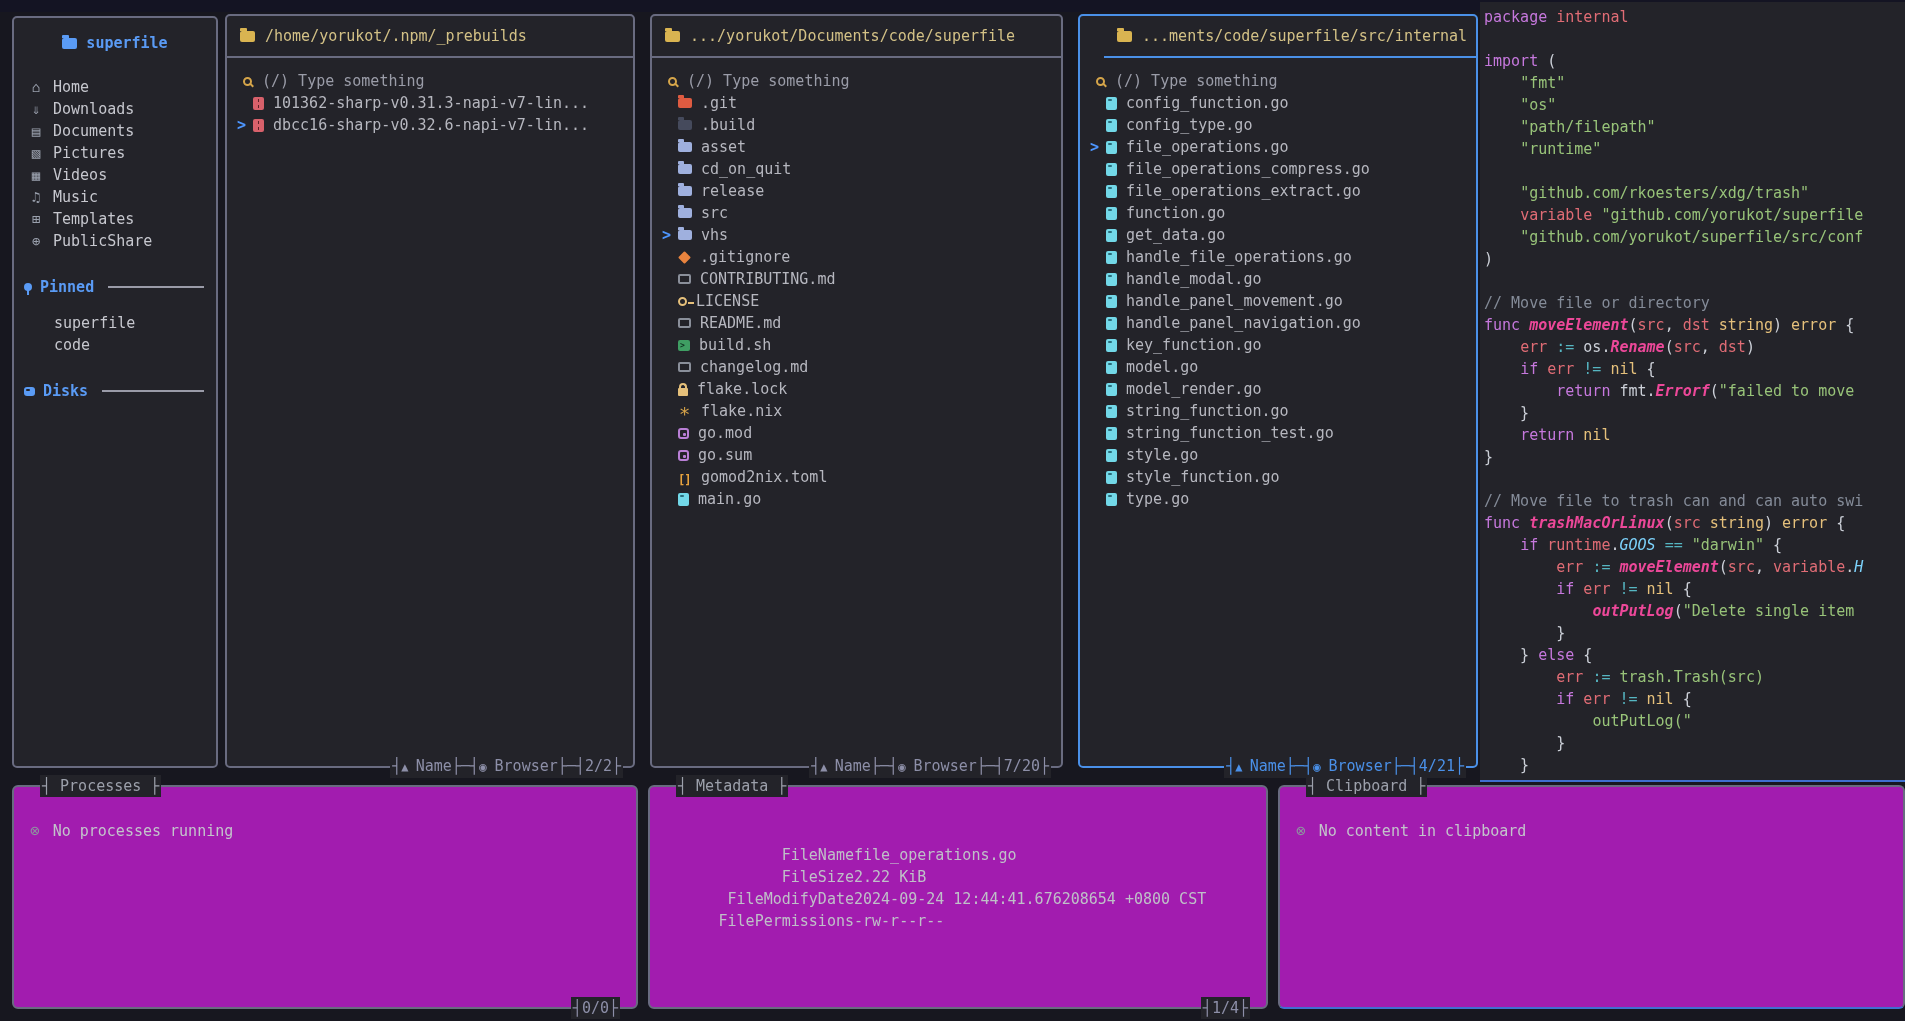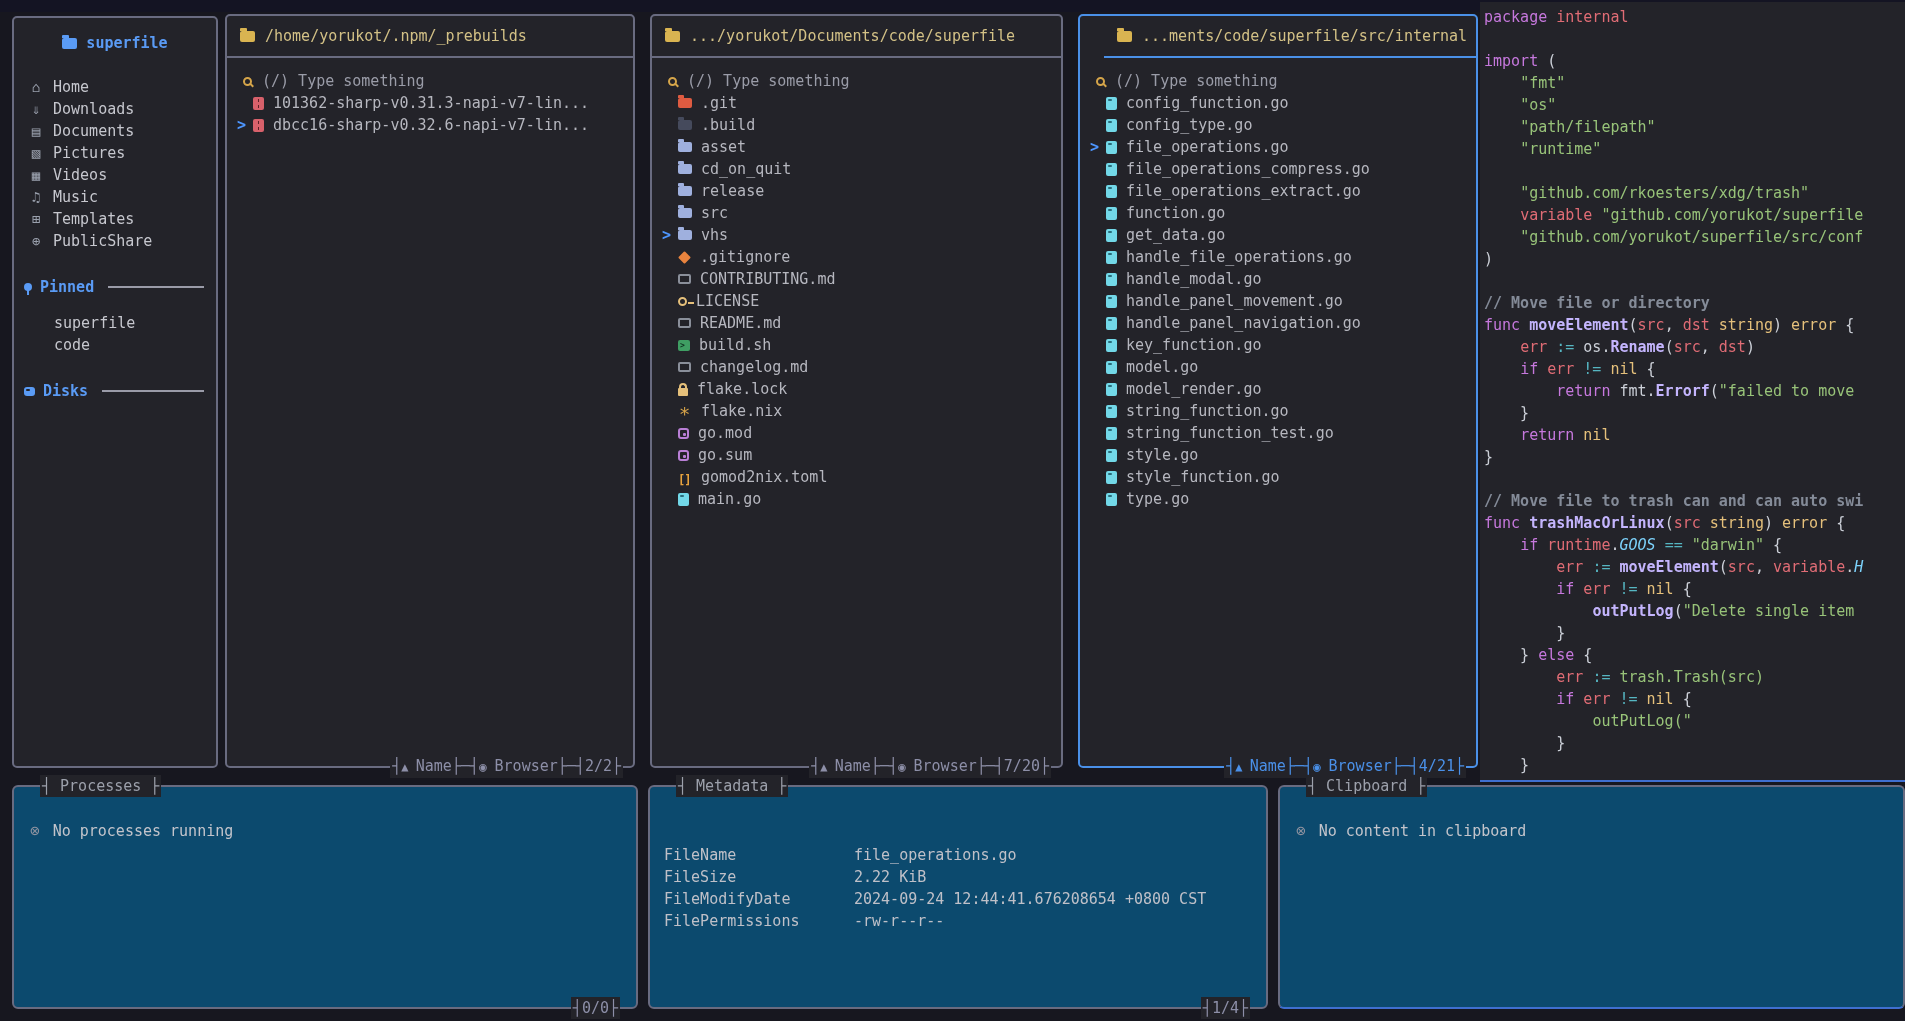--- a/index.html
+++ b/index.html
@@ -80,29 +80,29 @@
   .ic-eye::before{content:"◉ ";font-size:13px;}
 
   
   .prevbg{position:absolute;left:1480px;top:2px;width:425px;height:780px;background:#232329;}
   .preview{position:absolute;left:1484px;top:6px;width:421px;height:772px;overflow:hidden;}
   .cl{height:22px;line-height:22px;white-space:pre;}
   .tk-kw{color:#c678dd;}
   .tk-vr{color:#e06c75;}
   .tk-vi{color:#7dd3fc;font-style:italic;}
   .tk-st{color:#98c379;}
-  .tk-cm{color:#848b98;font-weight:bold;}
-  .tk-fn{color:#c4b5fd;font-weight:bold;}
+  .tk-cm{color:#848b98;}
+  .tk-fn{color:#ec4899;font-weight:bold;font-style:italic;}
   .tk-ty{color:#e5c07b;}
   .tk-op{color:#56b6c2;}
   .tk-pl{color:#ccd0d8;}
   .prev-underline{position:absolute;left:1480px;top:780px;width:425px;height:2px;background:#3f6fd0;}
 
   
-  .bpanel{position:absolute;top:785px;height:224px;background:#0c4a6e;border:2px solid #696b80;border-radius:6px;box-sizing:border-box;}
+  .bpanel{position:absolute;top:785px;height:224px;background:#a21caf;border:2px solid #696b80;border-radius:6px;box-sizing:border-box;text-align:right;}
   .bproc{left:12px;width:626px;}
   .bmeta{left:648px;width:620px;}
   .bclip{left:1278px;width:627px;border-bottom-color:#3f6fd0;}
   .btab{position:absolute;top:-12px;left:26px;background:#232329;padding:0 2px;color:#9ca0ab;line-height:22px;}
   .btab .g-lsep::before{content:"┤ ";}
   .btab .g-rsep::before{content:" ├";}
   .bcount{position:absolute;bottom:-12px;right:16px;background:#232329;padding:0 2px;color:#8d8fa8;line-height:22px;}
   .emptyrow{display:flex;align-items:center;gap:13px;padding:34px 0 0 16px;color:#c3c4cb;}
   .ic-circle-x{color:#8f93a0;font-size:16px;}
   .ic-circle-x::before{content:"⊗";}

